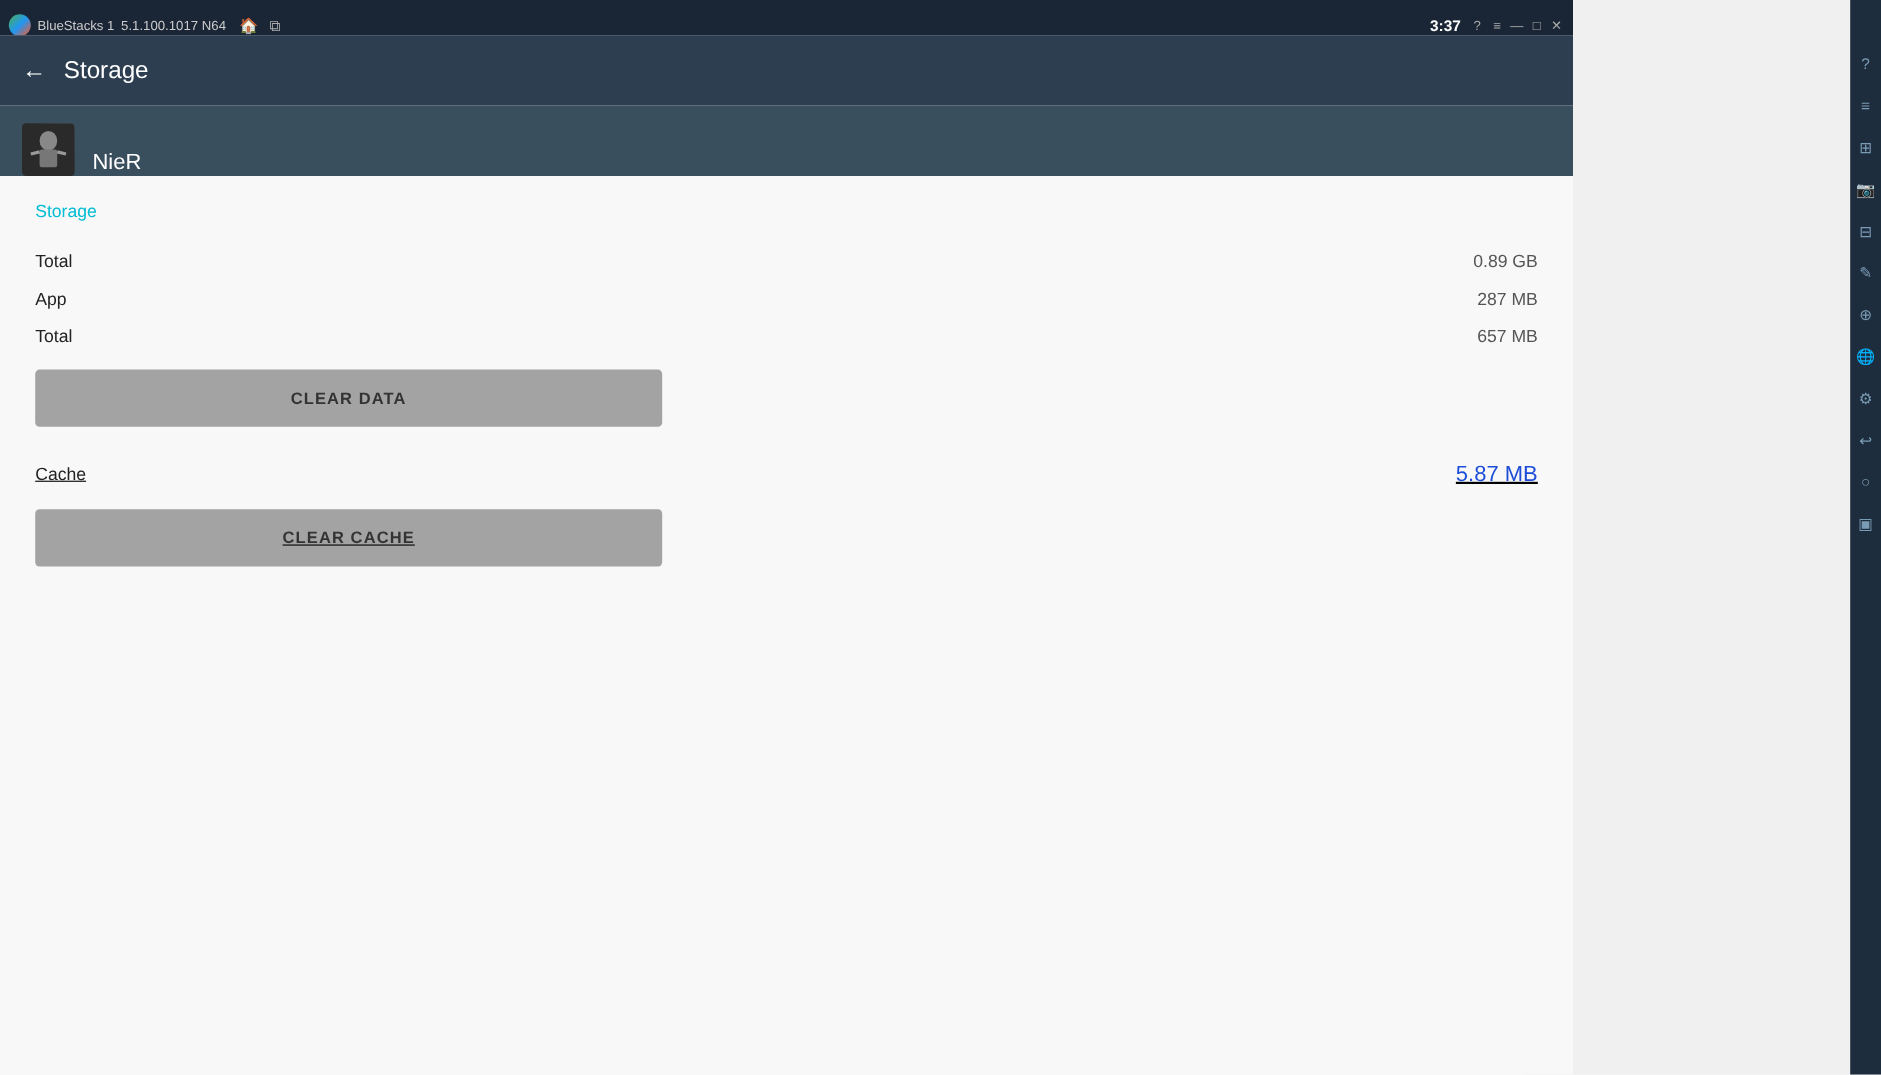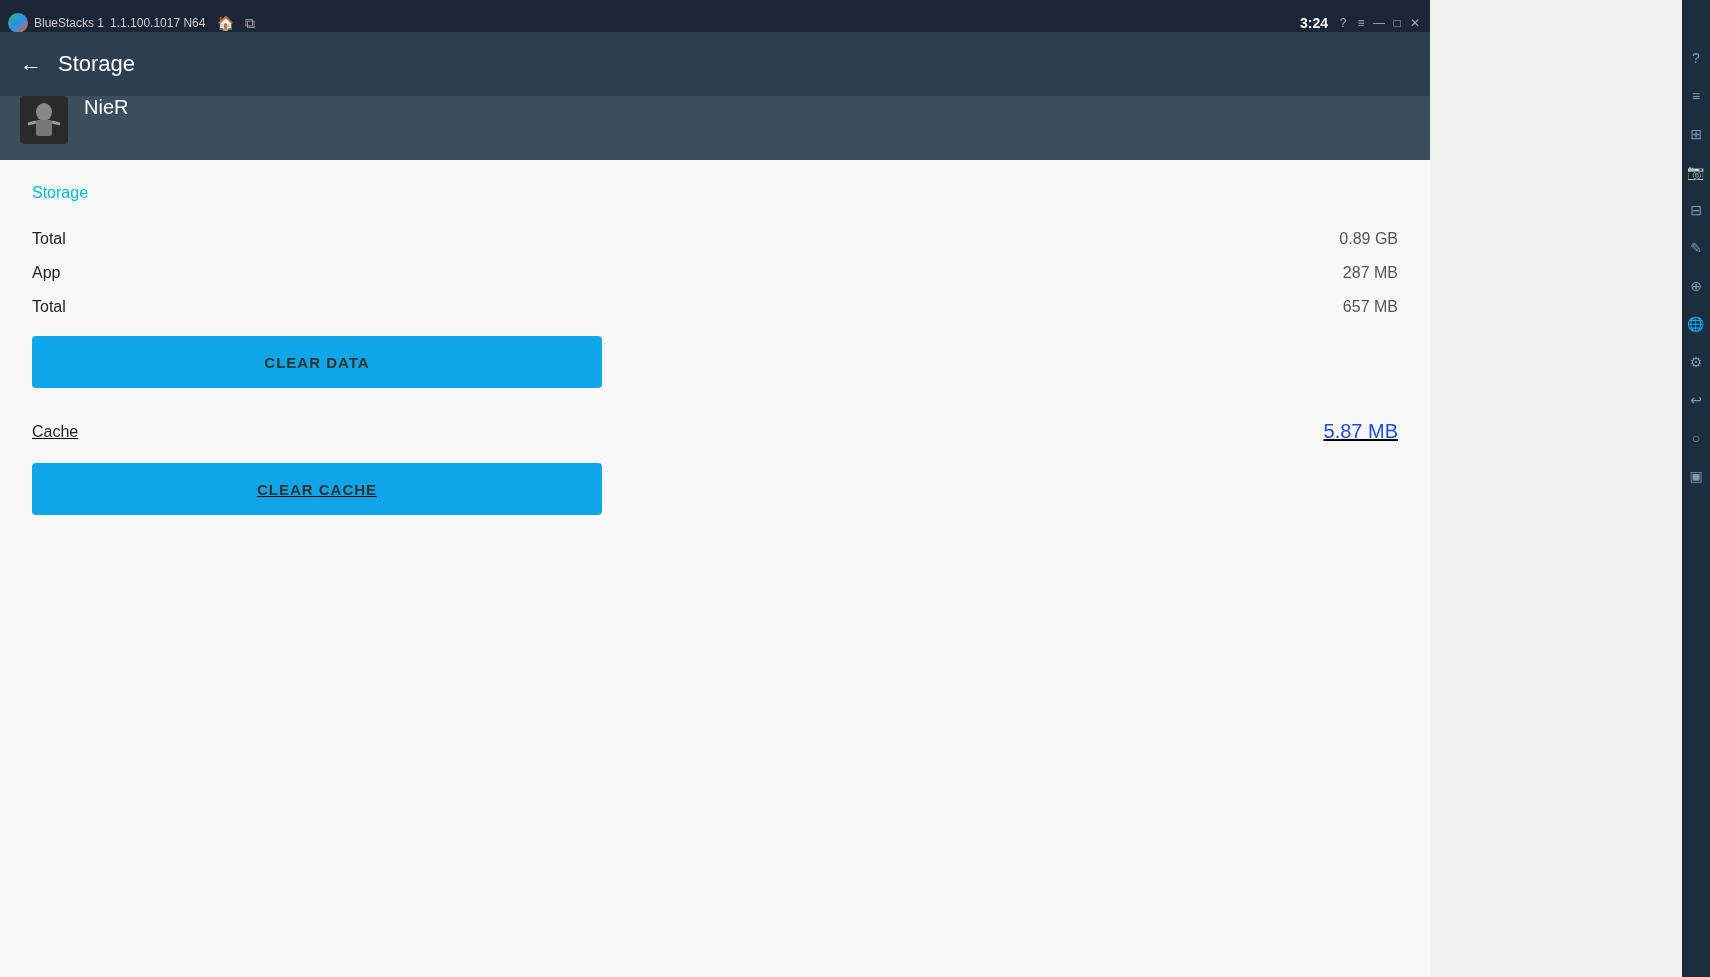--- a/index.html
+++ b/index.html
@@ -132,21 +132,21 @@
       font-size: 22px;
       font-weight: 400;
     }
 
     
     .app-info-bar {
       width: 100%;
       height: 64px;
       background: #3a4f5e;
       display: flex;
-      align-items: flex-start;
+      align-items: flex-end;
       padding: 0 20px;
       gap: 16px;
       flex-shrink: 0;
     }
     .app-icon {
       width: 48px;
       height: 48px;
       background: #555;
       border-radius: 4px;
       overflow: hidden;
@@ -195,21 +195,21 @@
     .storage-value {
       color: #555;
       font-size: 16px;
       margin-left: 32px;
     }
 
     .clear-btn {
       display: block;
       width: 570px;
       height: 52px;
-      background: #0ea5e9;
+      background: #a3a3a3;
       border: none;
       border-radius: 4px;
       font-size: 15px;
       font-weight: 700;
       letter-spacing: 1px;
       color: #333;
       cursor: pointer;
       margin-top: 12px;
       margin-bottom: 24px;
     }
@@ -233,28 +233,28 @@
       font-size: 20px;
     }
   </style>
 </head>
 <body>
 
 <div class="title-bar">
   <div class="title-bar-logo">
     <div class="bs-logo"></div>
     <span class="title-bar-text">BlueStacks 1</span>
-    <span class="title-bar-text">1.1.100.1017 N64</span>
+    <span class="title-bar-text">5.1.100.1017 N64</span>
   </div>
   <div class="title-bar-icons">
     <span class="title-bar-icon">🏠</span>
     <span class="title-bar-icon">⧉</span>
   </div>
   <div class="title-bar-spacer"></div>
-  <span class="title-bar-clock">3:24</span>
+  <span class="title-bar-clock">3:37</span>
   <div class="title-bar-controls">
     <span class="title-bar-ctrl">?</span>
     <span class="title-bar-ctrl">≡</span>
     <span class="title-bar-ctrl">—</span>
     <span class="title-bar-ctrl">□</span>
     <span class="title-bar-ctrl">✕</span>
   </div>
 </div>
 
 <div class="main-area">

